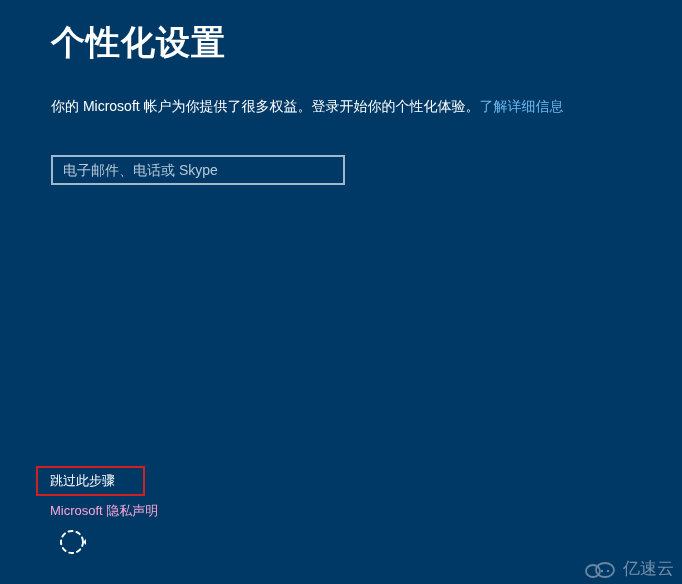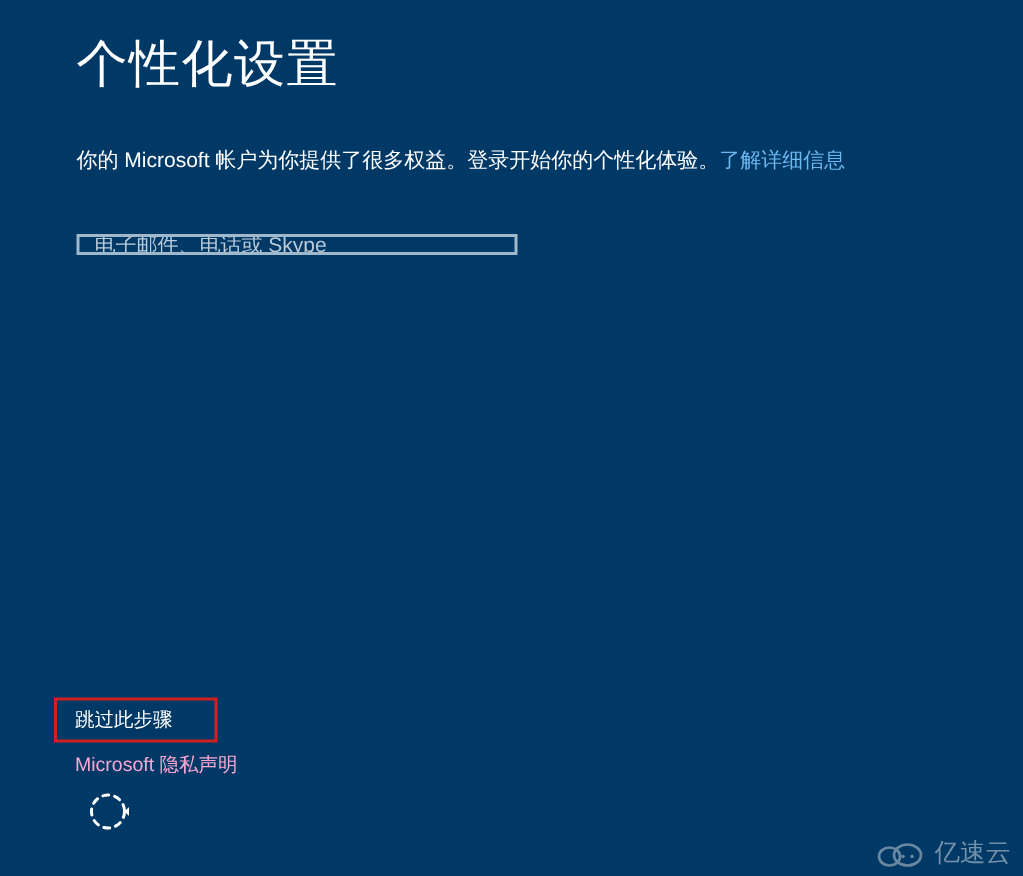--- a/index.html
+++ b/index.html
@@ -14,37 +14,37 @@
       font-family: "Microsoft YaHei", "Segoe UI", sans-serif;
       color: #ffffff;
       position: relative;
       overflow: hidden;
     }
     .container {
       padding: 20px 51px 0 51px;
     }
     .page-title {
       font-size: 34px;
-      font-weight: 400;
+      font-weight: 700;
       margin-bottom: 30px;
       letter-spacing: 1px;
     }
     .description {
       font-size: 14px;
       line-height: 1.5;
       margin-bottom: 38px;
     }
     .learn-more-link {
       color: #6cb8f0;
       text-decoration: none;
       cursor: pointer;
     }
     .input-field {
       width: 294px;
-      height: 14px;
+      height: 30px;
       background: #003866;
       border: 2px solid #a0b8cc;
       color: #ffffff;
       padding: 0 10px;
       font-size: 14px;
       outline: none;
     }
     .input-field::placeholder {
       color: #b8cad8;
     }

